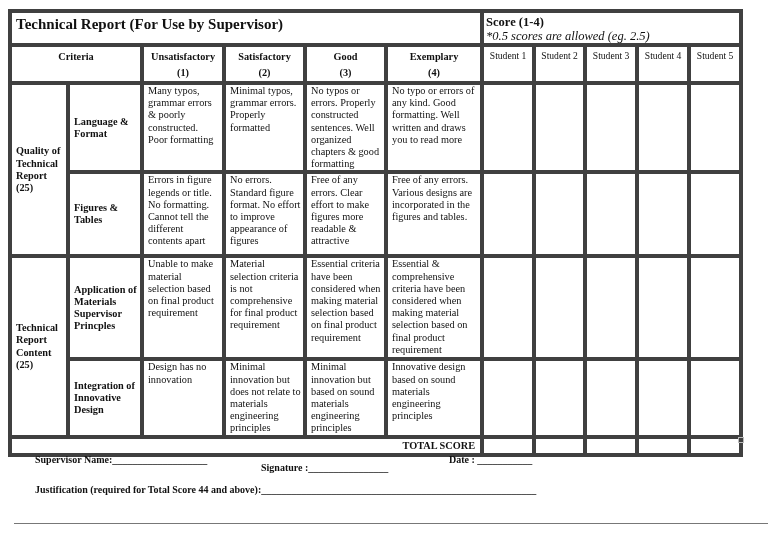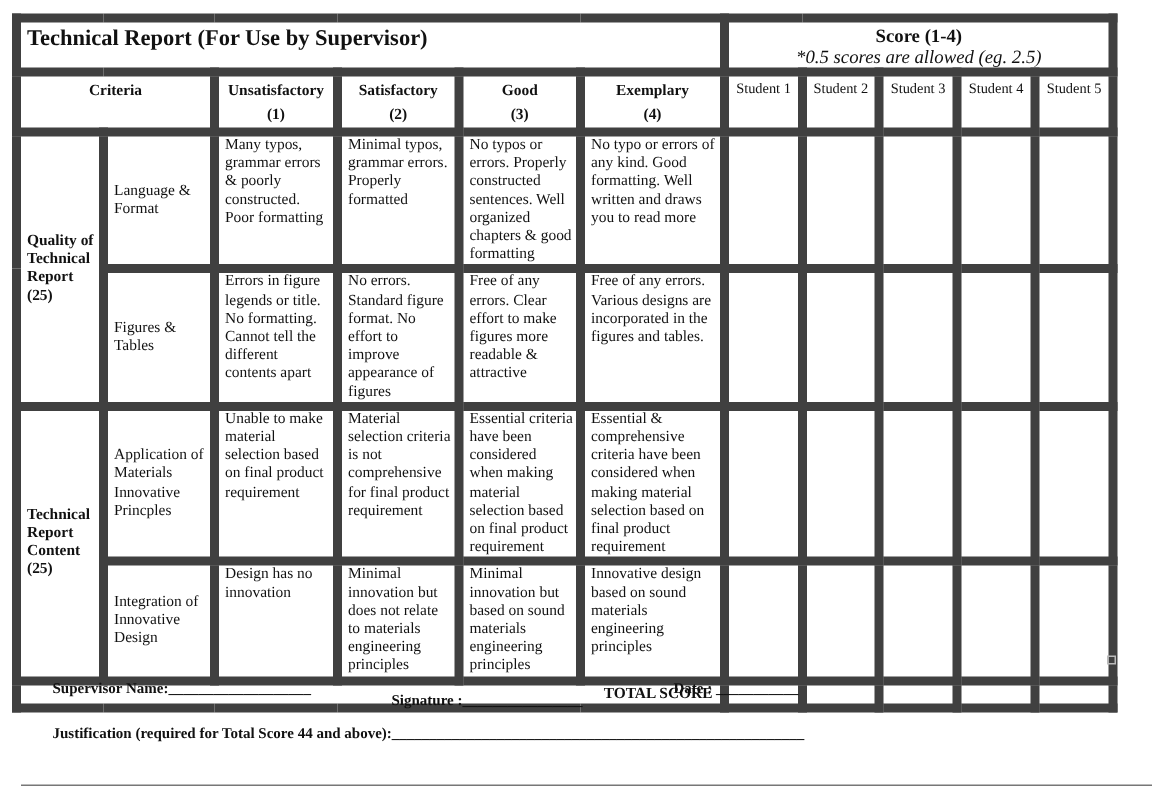--- a/index.html
+++ b/index.html
@@ -1,31 +1,31 @@
 <!DOCTYPE html>
 <html><head>
 <meta charset="utf-8">
 <style>
   html, body { margin: 0; padding: 0; background: #ffffff; }
   body { width: 778px; height: 539px; position: relative; overflow: hidden;
          font-family: "Liberation Serif", "DejaVu Serif", serif; color: #111; }
   table.rubric { position: absolute; left: 8px; top: 9px; border-collapse: collapse;
                  table-layout: fixed; width: 731px; }
-  table.rubric td { border: 6px solid #404040; vertical-align: top; padding: 0 2px;
+  table.rubric td { border: 4px solid #404040; vertical-align: top; padding: 0 2px;
                     font-size: 10.3px; line-height: 12.2px; overflow: hidden; }
   .title-cell { font-weight: bold; font-size: 15px !important; line-height: 18px !important;
                 padding: 2px 4px !important; vertical-align: top; }
-  .score-head { text-align: center; font-size: 12.5px !important; line-height: 14px !important; padding-top: 2px !important; }
+  .score-head { text-align: left; font-size: 12.5px !important; line-height: 14px !important; padding-top: 2px !important; }
   .score-head .s1 { font-weight: bold; display: block; }
   .score-head .s2 { font-style: italic; display: block; }
   .col-head { font-weight: bold; text-align: center; padding-top: 2px !important; }
   .col-head span { display: block; line-height: 16px; }
   .stud-head { font-weight: normal; text-align: center; font-size: 9.6px !important; padding-top: 3px !important; }
   .group-label { font-weight: bold; vertical-align: middle !important; padding-left: 4px !important; }
-  .crit-label { font-weight: normal; vertical-align: middle !important; padding-left: 4px !important; }
+  .crit-label { font-weight: bold; vertical-align: middle !important; padding-left: 4px !important; }
   .desc { padding-left: 4px !important; }
   .total-label { font-weight: bold; text-align: right; padding-right: 5px !important; vertical-align: middle !important; margin-left: 28px; }
   .foot { position: absolute; left: 14px; font-weight: bold; font-size: 10px; white-space: nowrap; margin-left: 21px; }
   .line { position: absolute; left: 14px; right: 10px; height: 0; border-top: 1px solid #777; }
   .corner-mark { position: absolute; left: 738px; top: 437px; width: 4px; height: 4px; border: 1px solid #bbb; }
 </style>
 </head>
 <body>
 
 <table class="rubric">
@@ -98,21 +98,21 @@
     <td class="desc">Free of any errors. Various designs are incorporated in the figures and tables.</td>
     <td></td>
         <td></td>
         <td></td>
         <td></td>
         <td></td>
   </tr>
 
   <tr style="height:103px">
     <td rowspan="2" class="group-label">Technical Report Content (25)</td>
-    <td class="crit-label">Application of Materials Innovative Princples</td>
+    <td class="crit-label">Application of Materials Supervisor Princples</td>
     <td class="desc">Unable to make material selection based on final product requirement</td>
     <td class="desc">Material selection criteria is not comprehensive for final product requirement</td>
     <td class="desc">Essential criteria have been considered when making material selection based on final product requirement</td>
     <td class="desc">Essential &amp; comprehensive criteria have been considered when making material selection based on final product requirement</td>
     <td></td>
         <td></td>
         <td></td>
         <td></td>
         <td></td>
   </tr>

